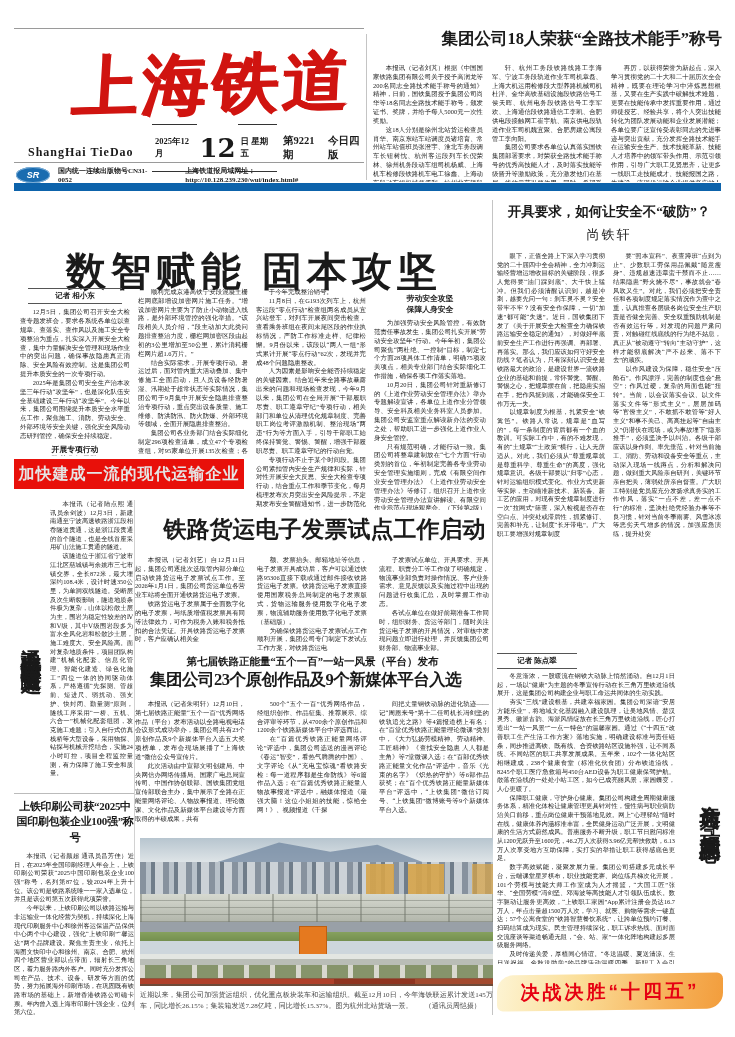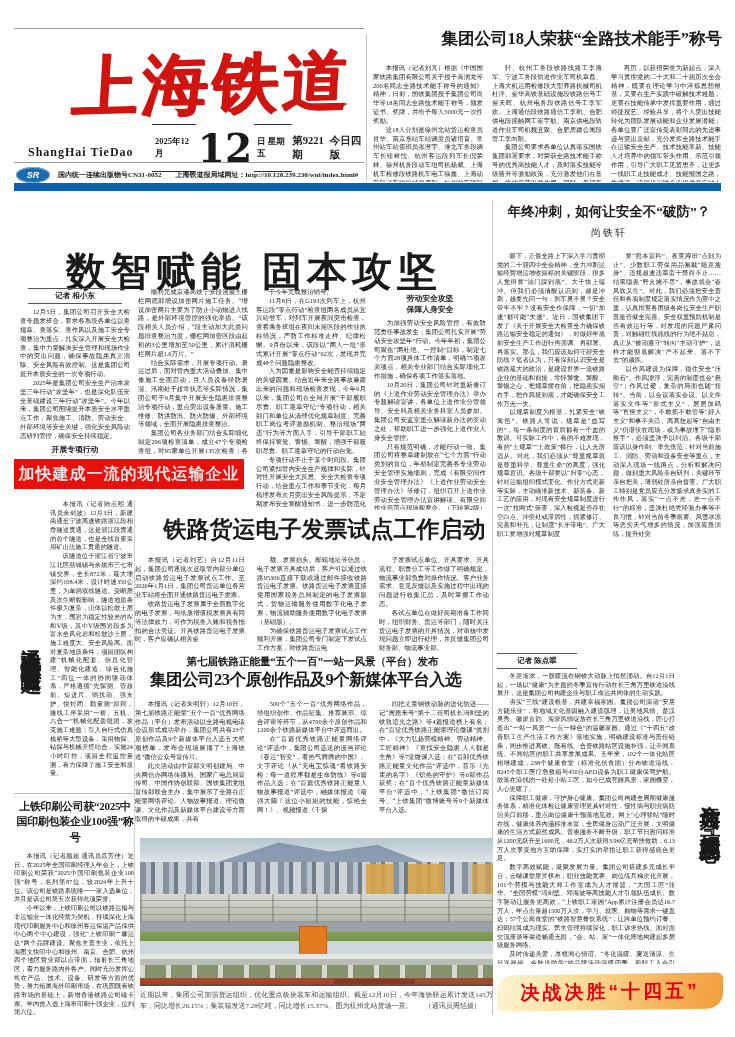--- a/index.html
+++ b/index.html
@@ -6,48 +6,48 @@
   #page{position:relative;width:735px;height:1037px;background:#ffffff;margin:0 auto;
         font-family:"Liberation Serif","DejaVu Serif",serif;color:#1a1a1a;overflow:hidden;}
   .abs{position:absolute;}
   
   #masthead-title{left:62px;top:30px;width:300px;height:110px;color:#d01410;
     font-weight:900;font-size:66px;line-height:108px;text-align:center;letter-spacing:4px;
     transform:skewX(-5deg) rotate(-1.5deg);text-shadow:1.5px 1px 0 #d01410;}
   #masthead-latin{left:28px;top:145px;width:130px;font-weight:700;font-size:12px;letter-spacing:1px;}
   #dateline{left:152px;top:130px;width:215px;height:36px;display:flex;align-items:center;}
   .date-side{border-top:1px solid #333;border-bottom:1px solid #333;padding:11px 3px;font-size:8.5px;font-weight:700;}
-  #date-day{font-size:39px;font-weight:700;line-height:30px;padding:0 2px;font-family:"DejaVu Serif",serif;}
-  #date-issue,#date-edition{font-size:10.5px;font-weight:700;}
+  #date-day{font-size:26px;font-weight:700;line-height:30px;padding:0 2px;font-family:"DejaVu Serif",serif;}
+  #date-issue,#date-edition{font-size:10.5px;font-weight:700;margin-left:6px;}
   #pub-rule{left:14px;top:162px;width:350px;height:1px;background:#9a9a9a;}
   #pub-row{left:16px;top:166px;width:352px;height:17px;display:flex;align-items:center;font-size:7px;font-weight:700;}
   #logo{width:34px;height:16px;border-radius:50%;background:#1a6cb0;color:#fff;
     font-family:"Liberation Sans",sans-serif;font-style:italic;font-weight:700;font-size:9px;
     display:flex;align-items:center;justify-content:center;margin-right:8px;box-shadow:0 0 0 1px #7fb0d8 inset;}
-  #pub-no{margin-right:14px;}
+  #pub-no{margin-right:24px;}
   #blue-band{left:14px;top:183px;width:707px;height:8px;background:#0d63ab;}
   #rule-top{left:14px;top:28px;width:350px;height:1px;background:#9a9a9a;}
   
   .col{position:absolute;font-size:6.4px;line-height:1.38;color:#222;overflow:hidden;text-align:justify;}
   .col p{margin:0;text-indent:2em;text-align:justify;}
   .subhead{font-family:"Liberation Sans",sans-serif;font-weight:700;font-size:7.8px;
     text-align:center;white-space:pre-line;margin:4px 0;line-height:1.35;text-indent:0;}
   .byline{border-top:1px solid #555;border-bottom:1px solid #555;font-size:7.5px;
     text-align:center;padding:2px 0;font-weight:700;}
   
   #top-art-headline{left:372px;top:28px;width:350px;height:32px;font-weight:900;font-size:16.5px;
     text-align:right;letter-spacing:0;}
   #main-headline{left:18px;top:200px;width:472px;height:52px;text-align:center;
     font-family:"Liberation Sans",sans-serif;font-weight:900;font-size:40px;letter-spacing:5px;margin-top:44px;}
   #main-subtitle{left:18px;top:258px;width:472px;text-align:center;font-weight:700;font-size:14.5px;}
   #banner1{left:14px;top:459px;width:230px;height:30px;background:#e8100a;color:#e5e5e5;
     font-family:"Liberation Sans",sans-serif;font-weight:700;font-size:16px;letter-spacing:1px;
     display:flex;align-items:center;justify-content:center;}
   #op-headline{left:496px;top:203px;width:226px;text-align:center;font-weight:900;font-size:13.5px;}
-  #op-author{left:496px;top:226px;width:226px;text-align:center;font-size:10px;letter-spacing:2px;}
+  #op-author{left:496px;top:226px;width:226px;text-align:center;font-size:13px;letter-spacing:2px;}
   #freight-headline{left:147px;top:514px;width:355px;text-align:center;font-weight:900;font-size:23px;}
   #works-kicker{left:135px;top:655px;width:355px;text-align:center;font-weight:700;font-size:10.5px;}
   #works-headline{left:128px;top:669px;width:355px;text-align:center;font-weight:900;font-size:16.5px;letter-spacing:-0.5px;}
   #tunnel-title{left:15px;top:500px;width:30px;height:292px;writing-mode:vertical-rl;text-orientation:upright;
     font-weight:900;font-size:21px;letter-spacing:2px;text-align:center;}
   #left-rule{left:14px;top:793px;width:120px;height:1px;background:#bbb;}
   #print-headline{left:14px;top:799px;width:122px;height:48px;text-align:center;font-weight:900;
     font-size:11px;line-height:1.4;letter-spacing:-0.3px;}
   #harmony-byline{left:497px;top:653px;width:80px;}
   #harmony-title{left:682px;top:650px;width:42px;height:315px;writing-mode:vertical-rl;text-orientation:upright;
@@ -156,21 +156,21 @@
 保障人身安全</div>
     <div>
         <p>为加强劳动安全风险管控，有效防范责任事故发生，集团公司扎实开展“劳动安全攻坚年”行动。今年年初，集团公司聚焦“两杜绝、一控制”目标，制定七个方面28项具体工作清单，明确75项攻关项点，相关专业部门结合实际细化工作措施，确保各项工作落实落地。</p>
         <p>10月20日，集团公司针对重新修订的《上道作业劳动安全管理办法》举办专题解读宣讲，各单位上道作业分管领导、安全科及相关业务科室人员参加。集团公司安监室重点解读新办法的变动之处，帮助职工进一步强化上道作业人身安全管控。</p>
         <p>只有规范明确，才能行动一致。集团公司将整章建制放在“七个方面”行动类别的首位，年初制定完善各专业劳动安全管理实施细则，完成《有限空间作业安全管理办法》《上道作业劳动安全管理办法》等修订，组织召开上道作业劳动安全管理办法宣讲解读、有限空间作业示范点现场观摩会。（下转第2版）</p>
       </div>
   </div>
   <div class="abs" id="banner1">加快建成一流的现代运输企业</div>
 
   <div class="abs" id="vr1"></div>
-  <div class="abs" id="op-headline">年终冲刺，如何让安全不“破防”？</div>
+  <div class="abs" id="op-headline">开具要求，如何让安全不“破防”？</div>
   <div class="abs" id="op-author">尚铁轩</div>
   <div class="col" style="left:497px;top:252px;width:108px;height:396px;font-size:6.3px;">
       <p>眼下，正值全路上下深入学习贯彻党的二十届四中全会精神，全力冲刺运输经营增运增收目标的关键阶段，很多人觉得要“油门踩到底”、大干快上猛冲。但我们必须清醒认识到，越是冲刺，越要先问一句：刹车灵不灵？安全带牢不牢？没有安全作保障，一切“加速”都可能“失速”。近日，国铁集团下发了《关于开展安全大检查全力确保铁路运输安全稳定的通知》，对做好年底前安全生产工作进行再强调、再部署、再落实。那么，我们应该如何守好安全防线？笔者认为，只有深刻认识安全是铁路最大的政治，是建设世界一流铁路企业的基础和前提，常怀警觉、警醒、警惕之心，把规章摆在前，把隐患实招在手，把作风挺到底，才能确保安全工作万无一失。</p>
       <p>以规章制度为根基，扎紧安全“铁篱笆”。铁路人常说，规章是“血写的”，每一条制度的背后都有一个血的教训。可实际工作中，有的不难发现，有的“土规章”“土政策”横行，让人无所适从。对此，我们必须从“尊重规章就是尊重科学、尊重生命”的高度，强化规章意识。各级干部要以“归零”心态，针对运输组织模式变化、作业方式更新等实际，主动瞄准新技术、新装备、新工艺的应用，对现有安全规章制度进行一次“拉网式”筛查，深入检视是否存在空白点、冲突处或滞后性，抓紧修订、完善和补充，让制度“长牙带电”。广大职工要增强对规章制度</p>
     </div>
   <div class="col" style="left:613px;top:252px;width:108px;height:396px;font-size:6.3px;">
       <p>要“照本宣科”、夜查蹲班“点到为止”、少数职工劳保用品佩戴“随意瘦身”、违规超速违章蛮干禁而不止……结果隐患“野火烧不尽”，事故就会“春风吹又生”。对此，我们必须把安全责任和各项制度规定落实情况作为查中之重，认真排查各层级各岗位安全生产职责是否健全完善、安全双重预防机制是否有效运行等，对发现的问题严肃问责，对触碰红线底线的行为绝不姑息，真正从“被动遵守”转向“主动守护”，这样才能彻底解决“严不起来、落不下去”的顽疾。</p>
       <p>以作风建设为保障，稳住安全“压舱石”。作风漂浮，完善的制度也会“悬空”；作风过硬，复杂的局面也能“扭转”。当前，以会议落实会议、以文件落实文件等“形式主义”，层层加码等“官僚主义”，不敢抓不敢管等“好人主义”和事不关己、高高挂起等“自由主义”仍潜伏在现场，或为事故埋下“隐形推手”，必须坚决予以纠治。各级干部应该以身作则、率先垂范，针对当前施工、消防、劳动和设备安全等重点，主动深入现场一线蹲点，分析和解决问题，做到重大风险亲自研判，关键环节亲自把关，薄弱处所亲自督查。广大职工特别是党员应充分发扬求真务实的工作作风，落实“一点不差，差一点不行”的标准，坚决杜绝凭经验办事等不良习惯，针对当前冬季雨雾、风雪冰冻等恶劣天气增多的情况，加强应急演练，提升处突</p>
     </div>
 

